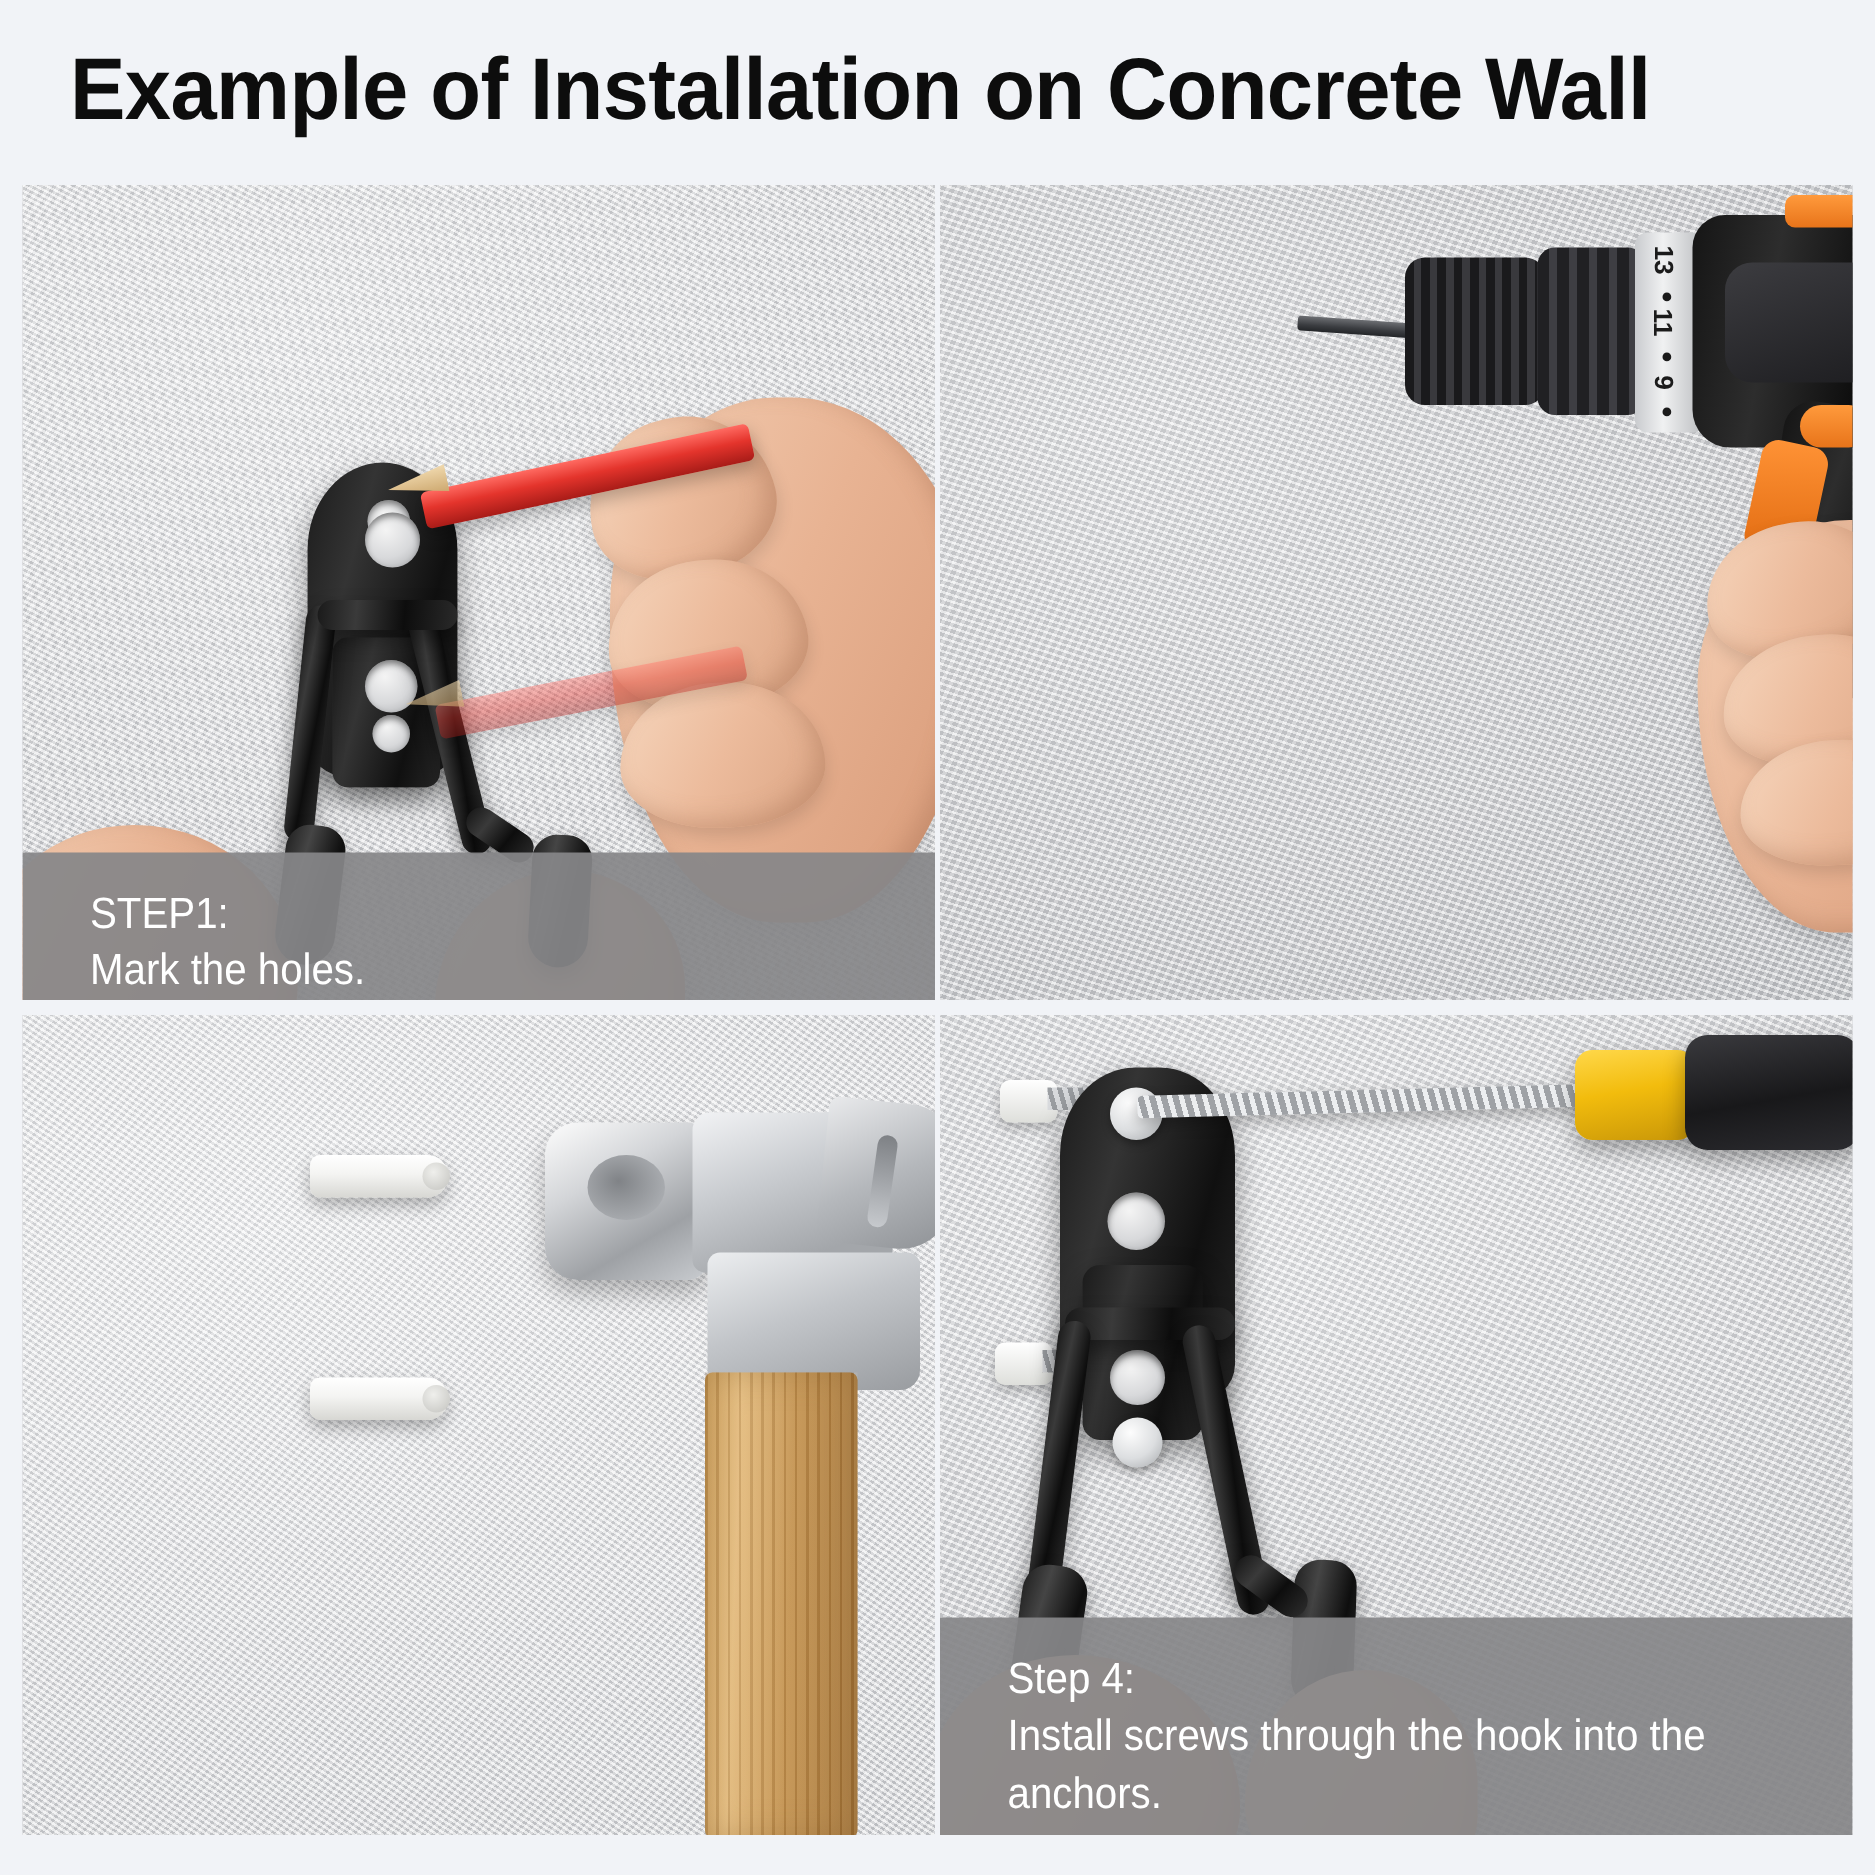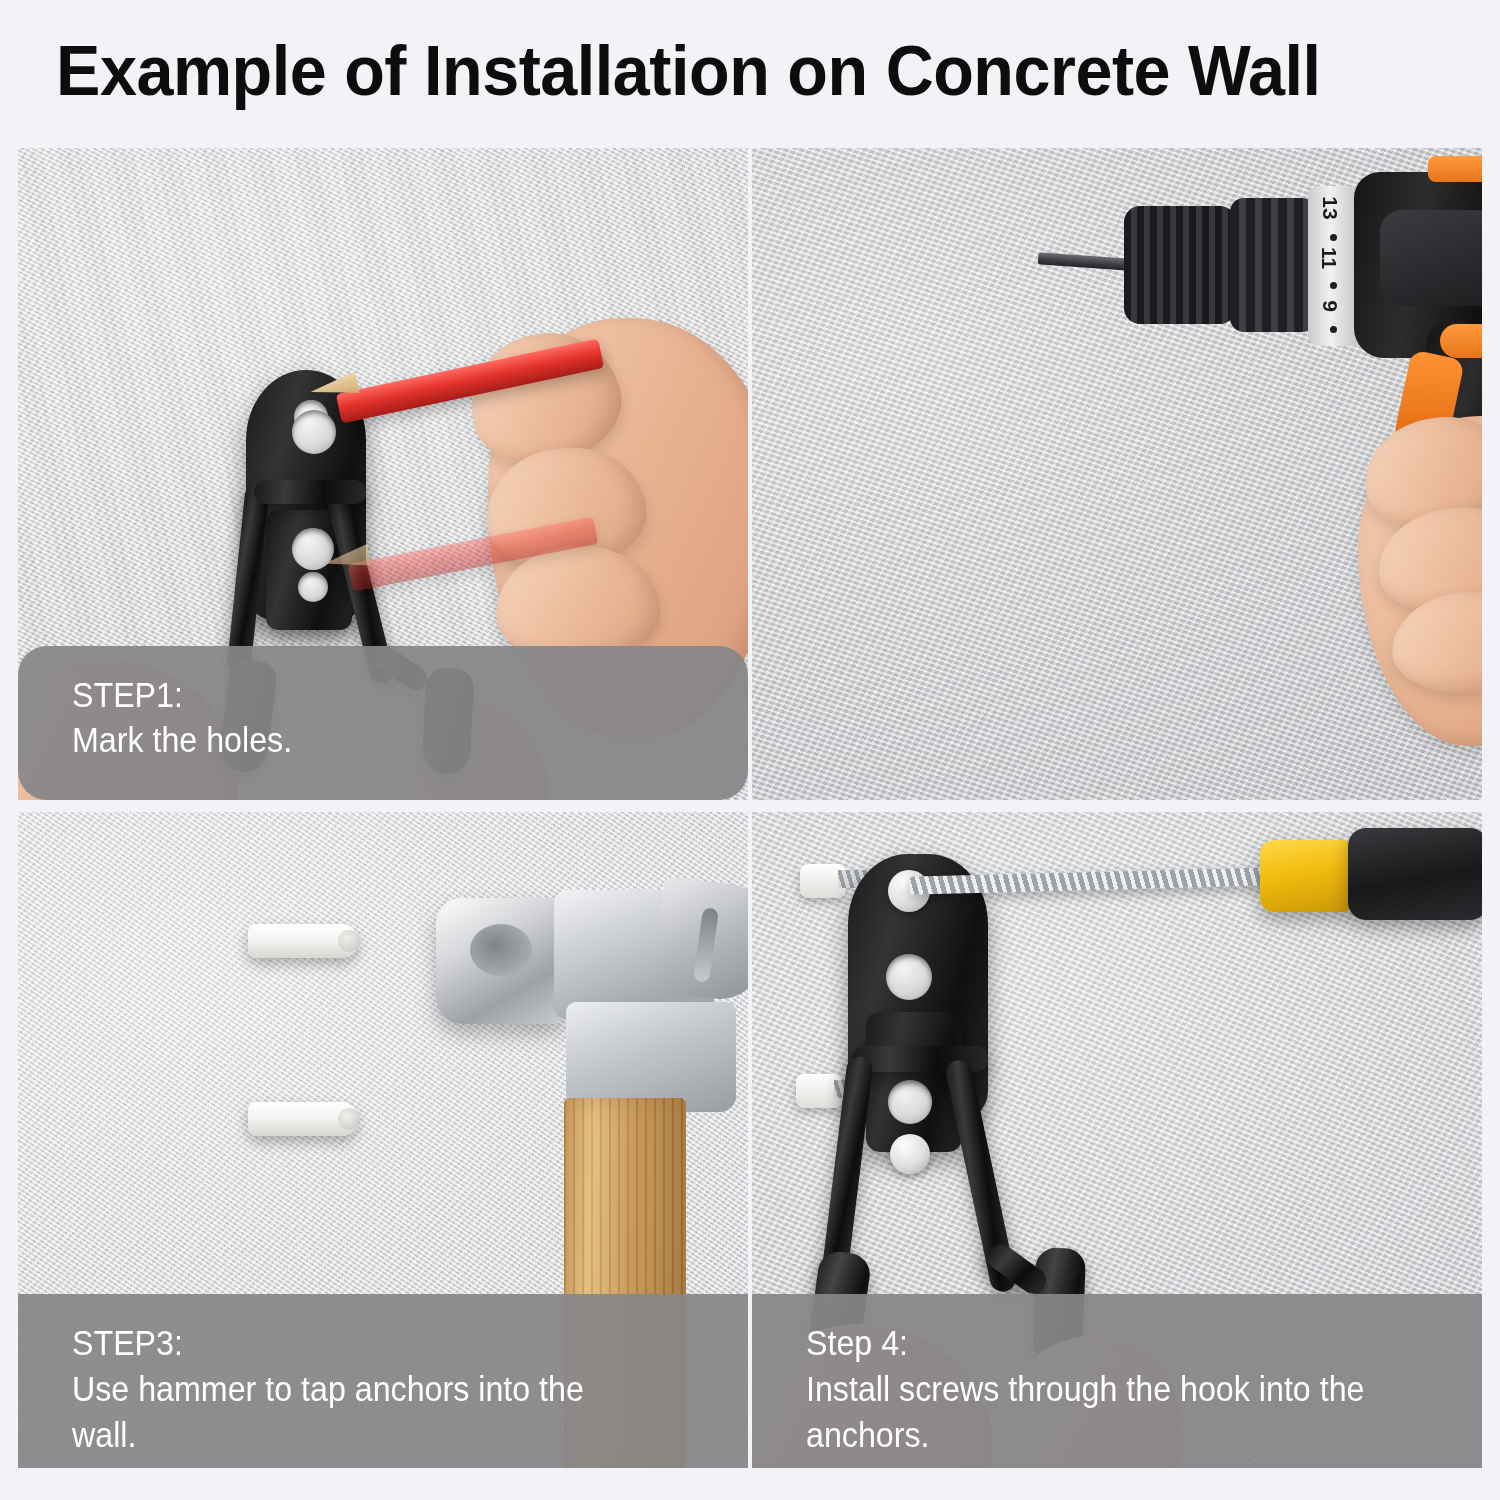--- a/index.html
+++ b/index.html
@@ -54,21 +54,21 @@
   }
 
   
   .caption{
     position:absolute;left:0;right:0;bottom:0;
     background:rgba(135,135,137,0.93);
     color:#ffffff;
     padding:26px 0 0 54px;
     box-sizing:border-box;
   }
-  .cap-top{height:154px;border-radius:29px;}
+  .cap-top{height:118px;}
   .cap-bot{height:174px;}
   .cap-line{
     font-size:35px;line-height:45px;font-weight:400;
     transform:scaleX(0.92);transform-origin:left center;
     white-space:nowrap;
   }
   .cap-bot .cap-line{line-height:46px;}
 
   
   .art{position:absolute;inset:0;}
@@ -236,25 +236,20 @@
                     background:linear-gradient(160deg,#eceef0 0%,#c2c5c9 45%,#999ca0 100%);"></div>
 
         <div style="position:absolute;left:546px;top:286px;width:122px;height:372px;
                     border-radius:6px;
                     background:linear-gradient(92deg,#c99a55 0%,#e3bb7e 22%,#c08f4d 55%,#9e6f35 100%);
                     box-shadow:inset 0 0 28px rgba(120,80,30,.35);"></div>
         <div style="position:absolute;left:546px;top:286px;width:122px;height:372px;
                     background:repeating-linear-gradient(90deg,rgba(120,80,35,.18) 0 2px,rgba(255,230,190,.12) 2px 9px);"></div>
       </div>
 
-      <div class="caption cap-bot">
-        <div class="cap-line">STEP3:</div>
-        <div class="cap-line">Use hammer to tap anchors into the</div>
-        <div class="cap-line">wall.</div>
-      </div>
     </div>
 
     <div class="panel p4">
       <div class="wall w4"></div>
       <div class="art">
 
         <div style="position:absolute;left:48px;top:52px;width:46px;height:34px;border-radius:8px;
                     background:linear-gradient(180deg,#ffffff,#dedfdb);box-shadow:0 4px 10px rgba(0,0,0,.25);"></div>
         <div style="position:absolute;left:86px;top:58px;width:72px;height:18px;
                     background:repeating-linear-gradient(74deg,#d9dbde 0 4px,#9b9ea2 4px 8px);"></div>

